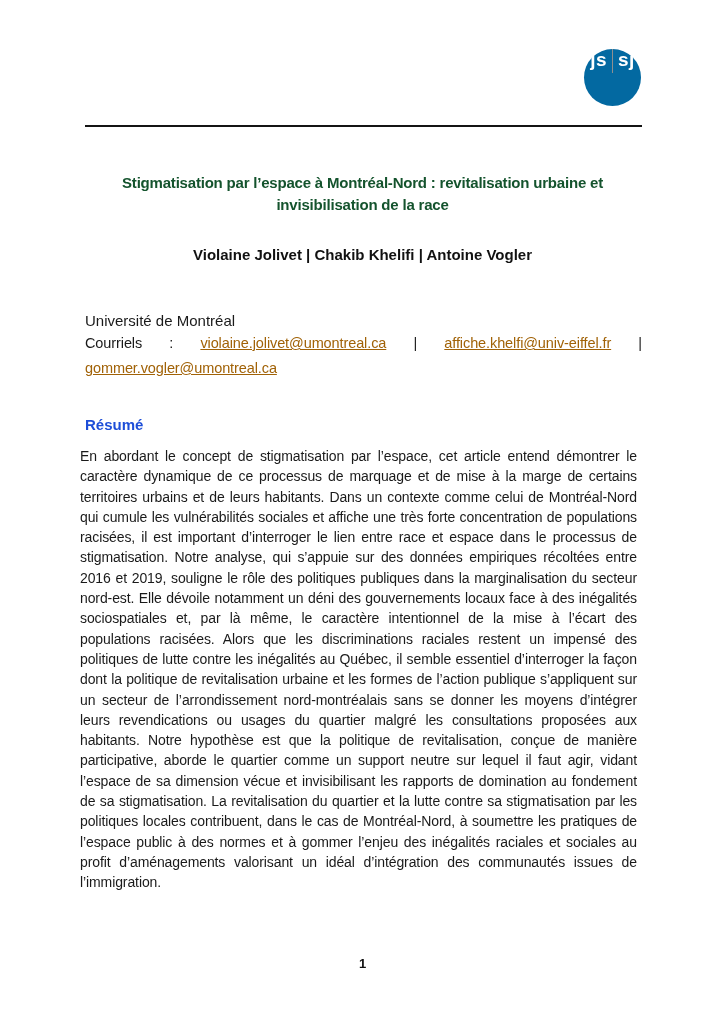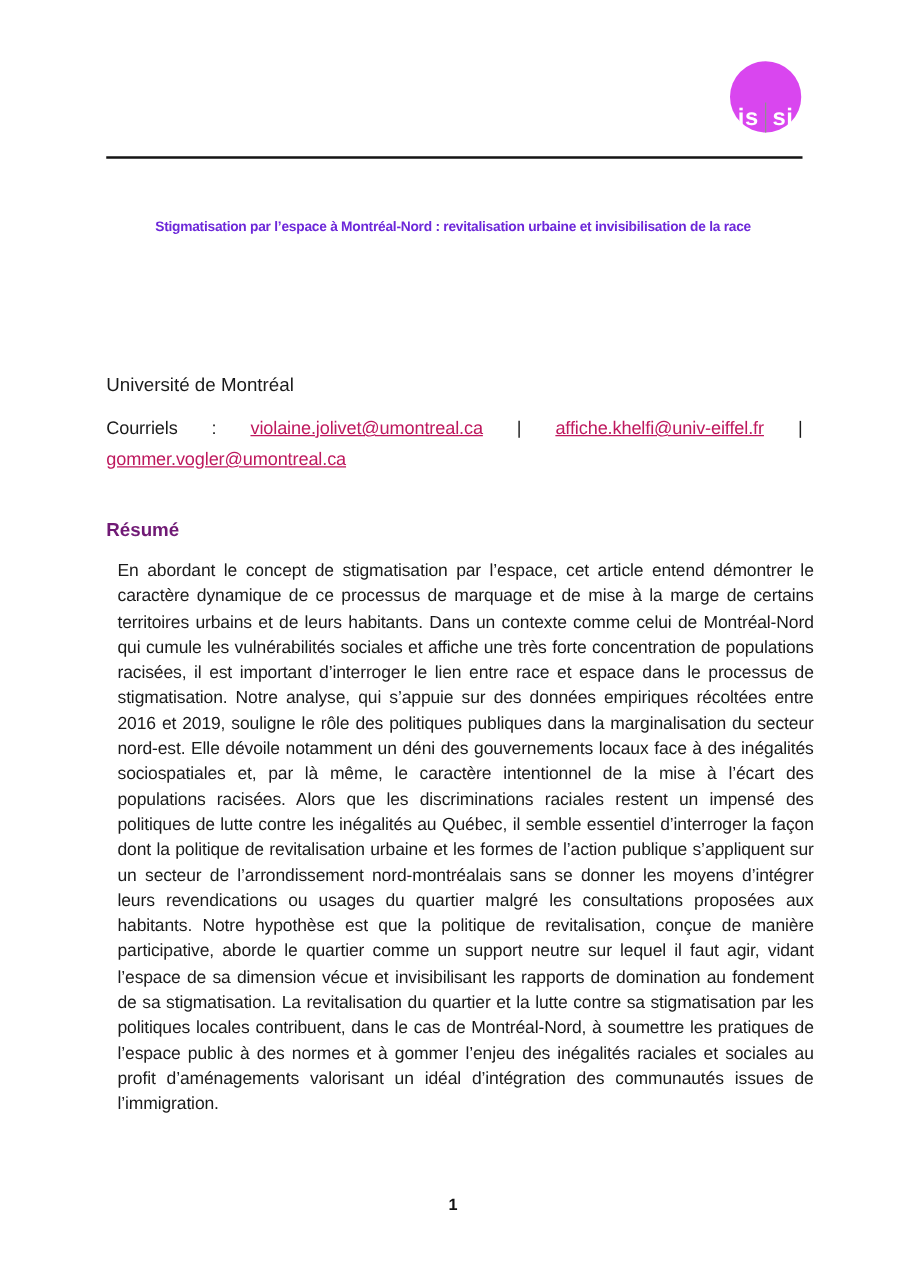--- a/index.html
+++ b/index.html
@@ -17,24 +17,24 @@
     overflow: hidden;
   }
   
   .logo {
     position: absolute;
     left: 584px;
     top: 49px;
     width: 57px;
     height: 57px;
     border-radius: 50%;
-    background: #d946ef;
+    background: #0369a1;
     color: #ffffff;
     display: flex;
-    align-items: flex-end;
+    align-items: flex-start;
     justify-content: center;
     font-weight: bold;
     font-size: 19px;
     letter-spacing: 0.5px;
   }
   .logo .logo-divider {
     display: inline-block;
     width: 1px;
     height: 24px;
     background: #8f8f8f;
@@ -58,70 +58,70 @@
     background: #141414;
   }
   
   .article-title {
     position: absolute;
     left: 83px;
     top: 172px;
     width: 559px;
     text-align: center;
     font-weight: bold;
-    font-size: 11px;
+    font-size: 15px;
     line-height: 21.5px;
     letter-spacing: -0.2px;
-    color: #6d28d9;
+    color: #14532d;
   }
   .article-authors {
     position: absolute;
     left: 83px;
     top: 246px;
     width: 559px;
     text-align: center;
     font-weight: bold;
     font-size: 15px;
     color: #111111;
   }
   .affiliation {
     position: absolute;
     left: 85px;
-    top: 300px;
+    top: 312px;
     width: 557px;
     font-size: 15px;
   }
   .emails {
     position: absolute;
     left: 85px;
     top: 331px;
     width: 557px;
     font-size: 14.5px;
     line-height: 25px;
     text-align: justify;
     letter-spacing: -0.1px;
   }
   .emails a {
-    color: #be185d;
+    color: #a16207;
     text-decoration: underline;
     cursor: pointer;
   }
   .email-sep { color: #1a1a1a; }
   
   .abstract-heading {
     position: absolute;
     left: 85px;
     top: 416px;
     font-weight: bold;
     font-size: 15px;
-    color: #701a75;
+    color: #1d4ed8;
   }
   .abstract-body {
     position: absolute;
-    left: 94px;
+    left: 80px;
     top: 446px;
     width: 557px;
     font-size: 14px;
     line-height: 20.3px;
     letter-spacing: -0.1px;
     text-align: justify;
     color: #1a1a1a;
   }
   
   .page-number {
@@ -141,20 +141,21 @@
 <div class="page">
 
   <div class="logo">
     <span>js</span>
     <span class="logo-divider"></span>
     <span>sj</span>
   </div>
   <div class="header-rule"></div>
 
   <div class="article-title">Stigmatisation par l’espace à Montréal-Nord : revitalisation urbaine et invisibilisation de la race</div>
+  <div class="article-authors">Violaine Jolivet | Chakib Khelifi | Antoine Vogler</div>
   <div class="affiliation">Université de Montréal</div>
 
   <div class="emails">
     <span>Courriels :</span>
     <a>violaine.jolivet@umontreal.ca</a>
     <span class="email-sep">|</span>
     <a>affiche.khelfi@univ-eiffel.fr</a>
     <span class="email-sep">|</span>
     <a>gommer.vogler@umontreal.ca</a>
   </div>

